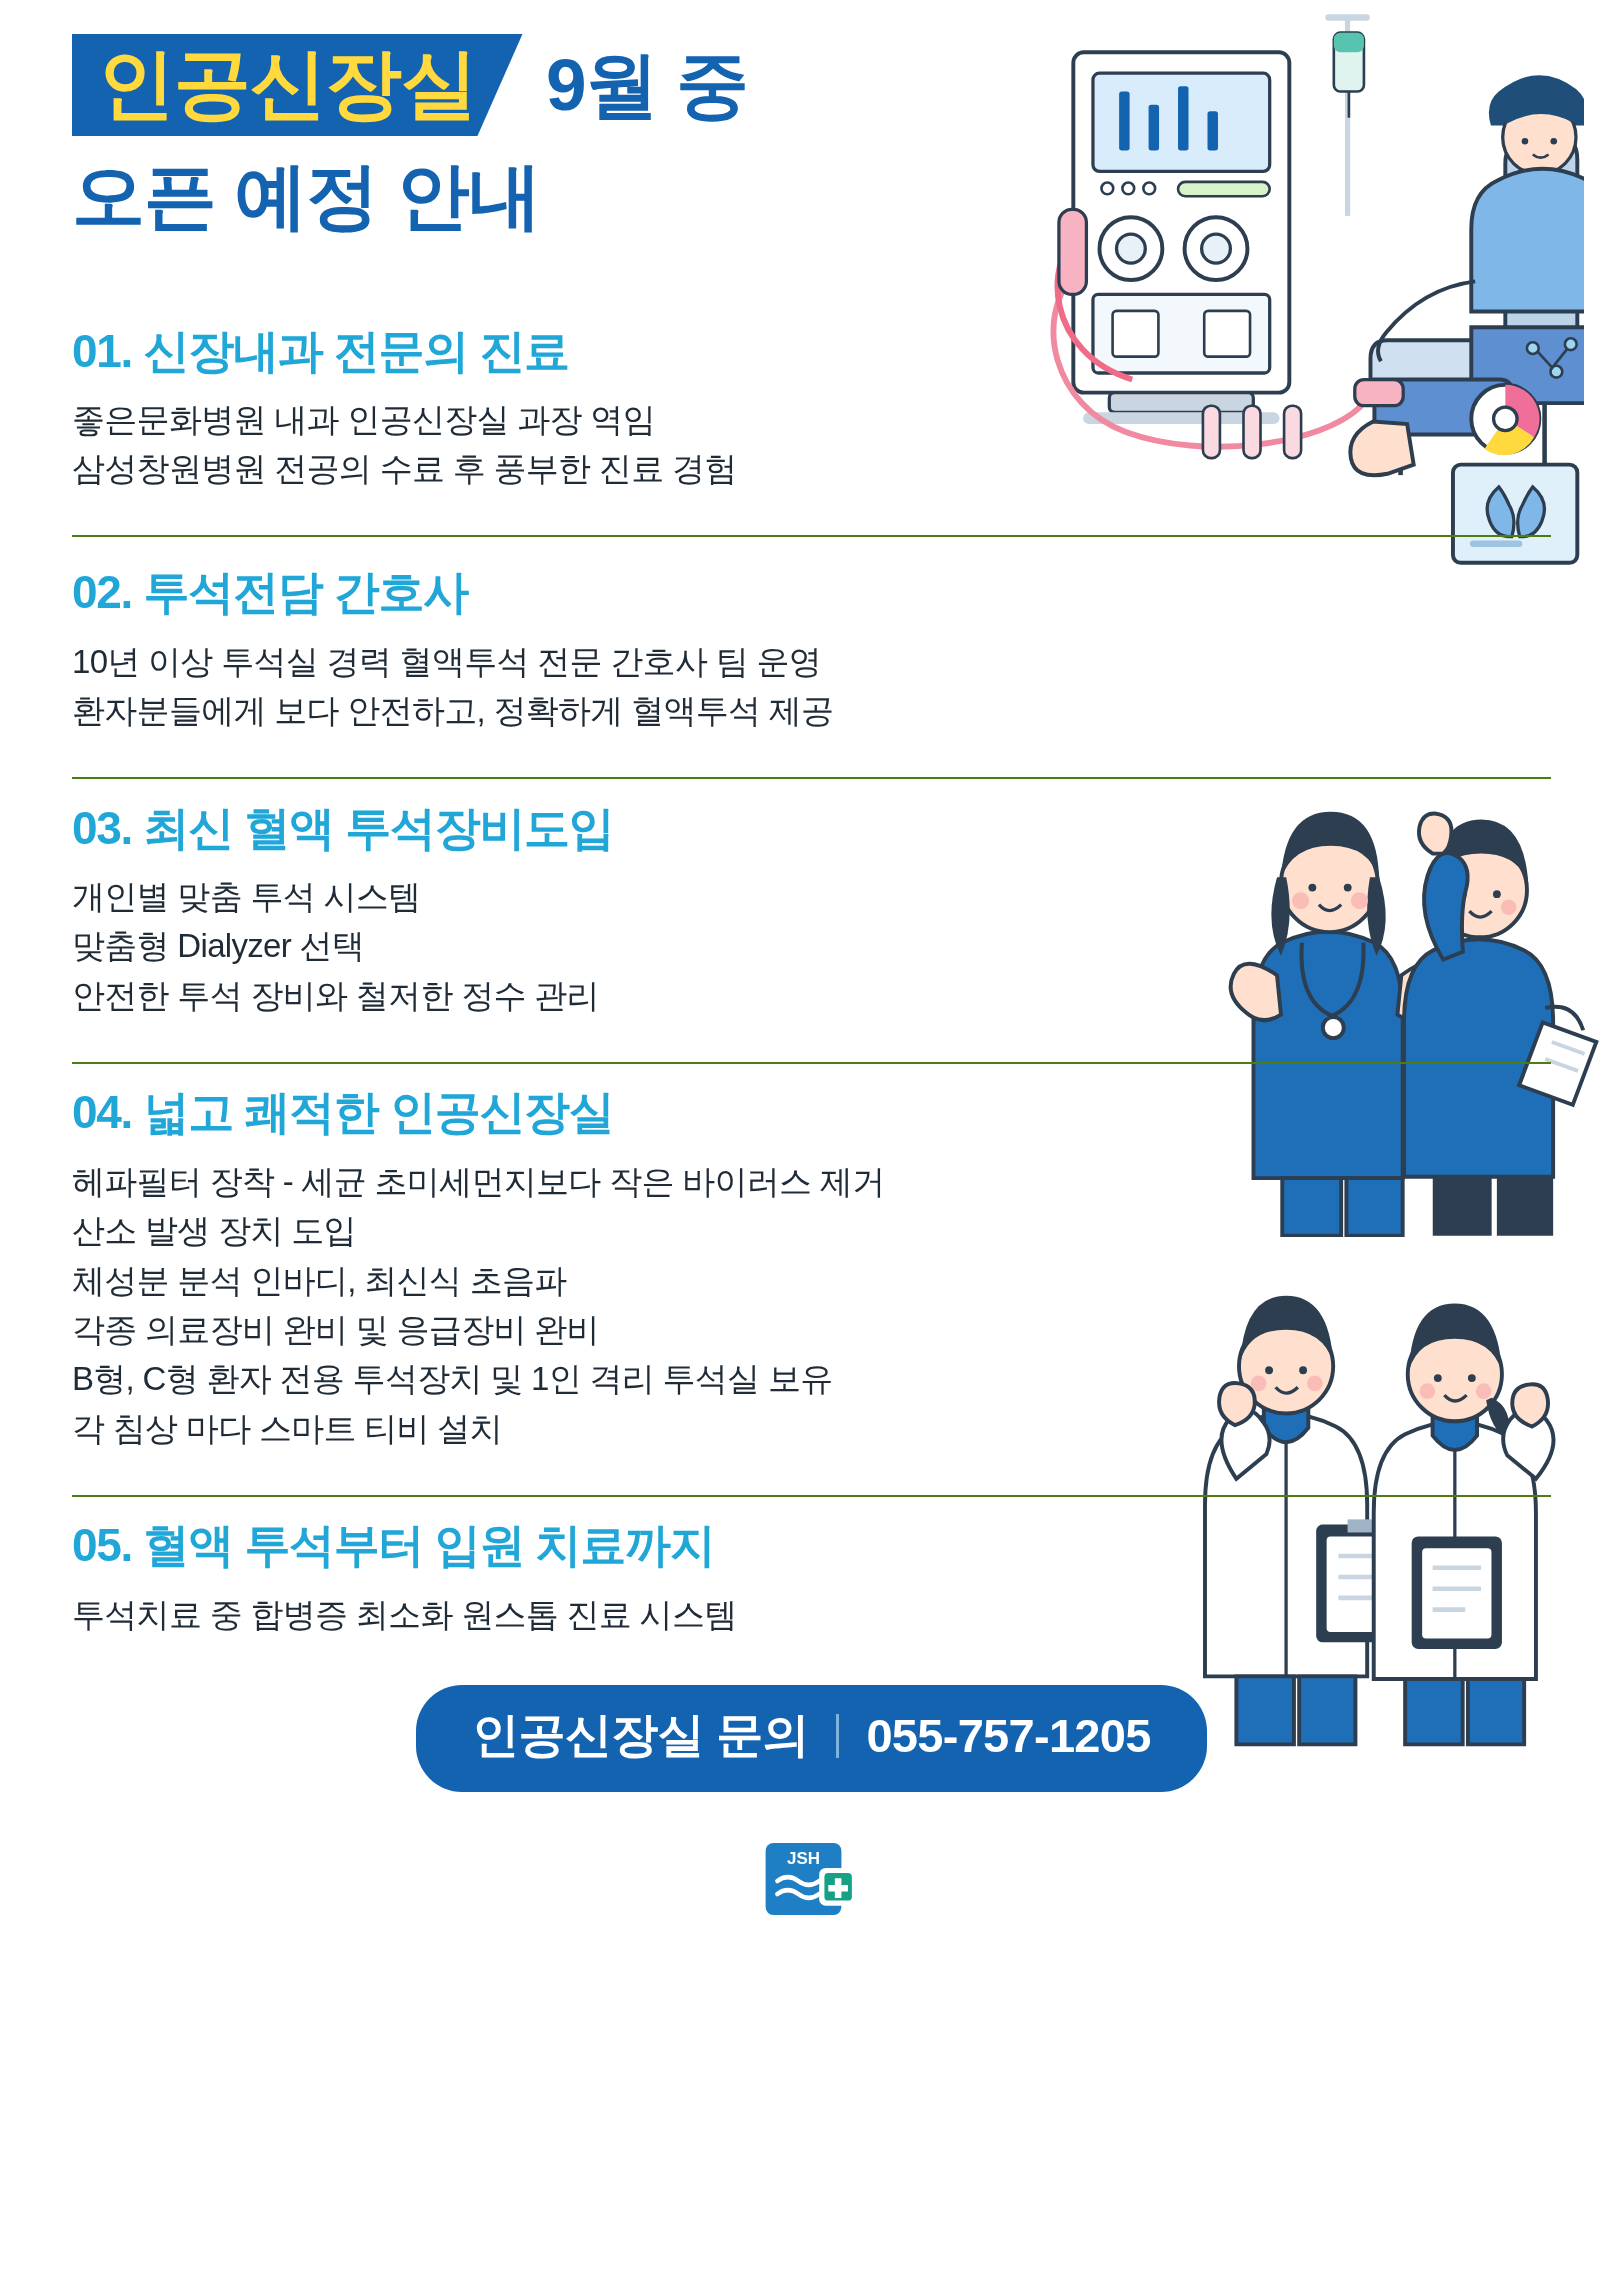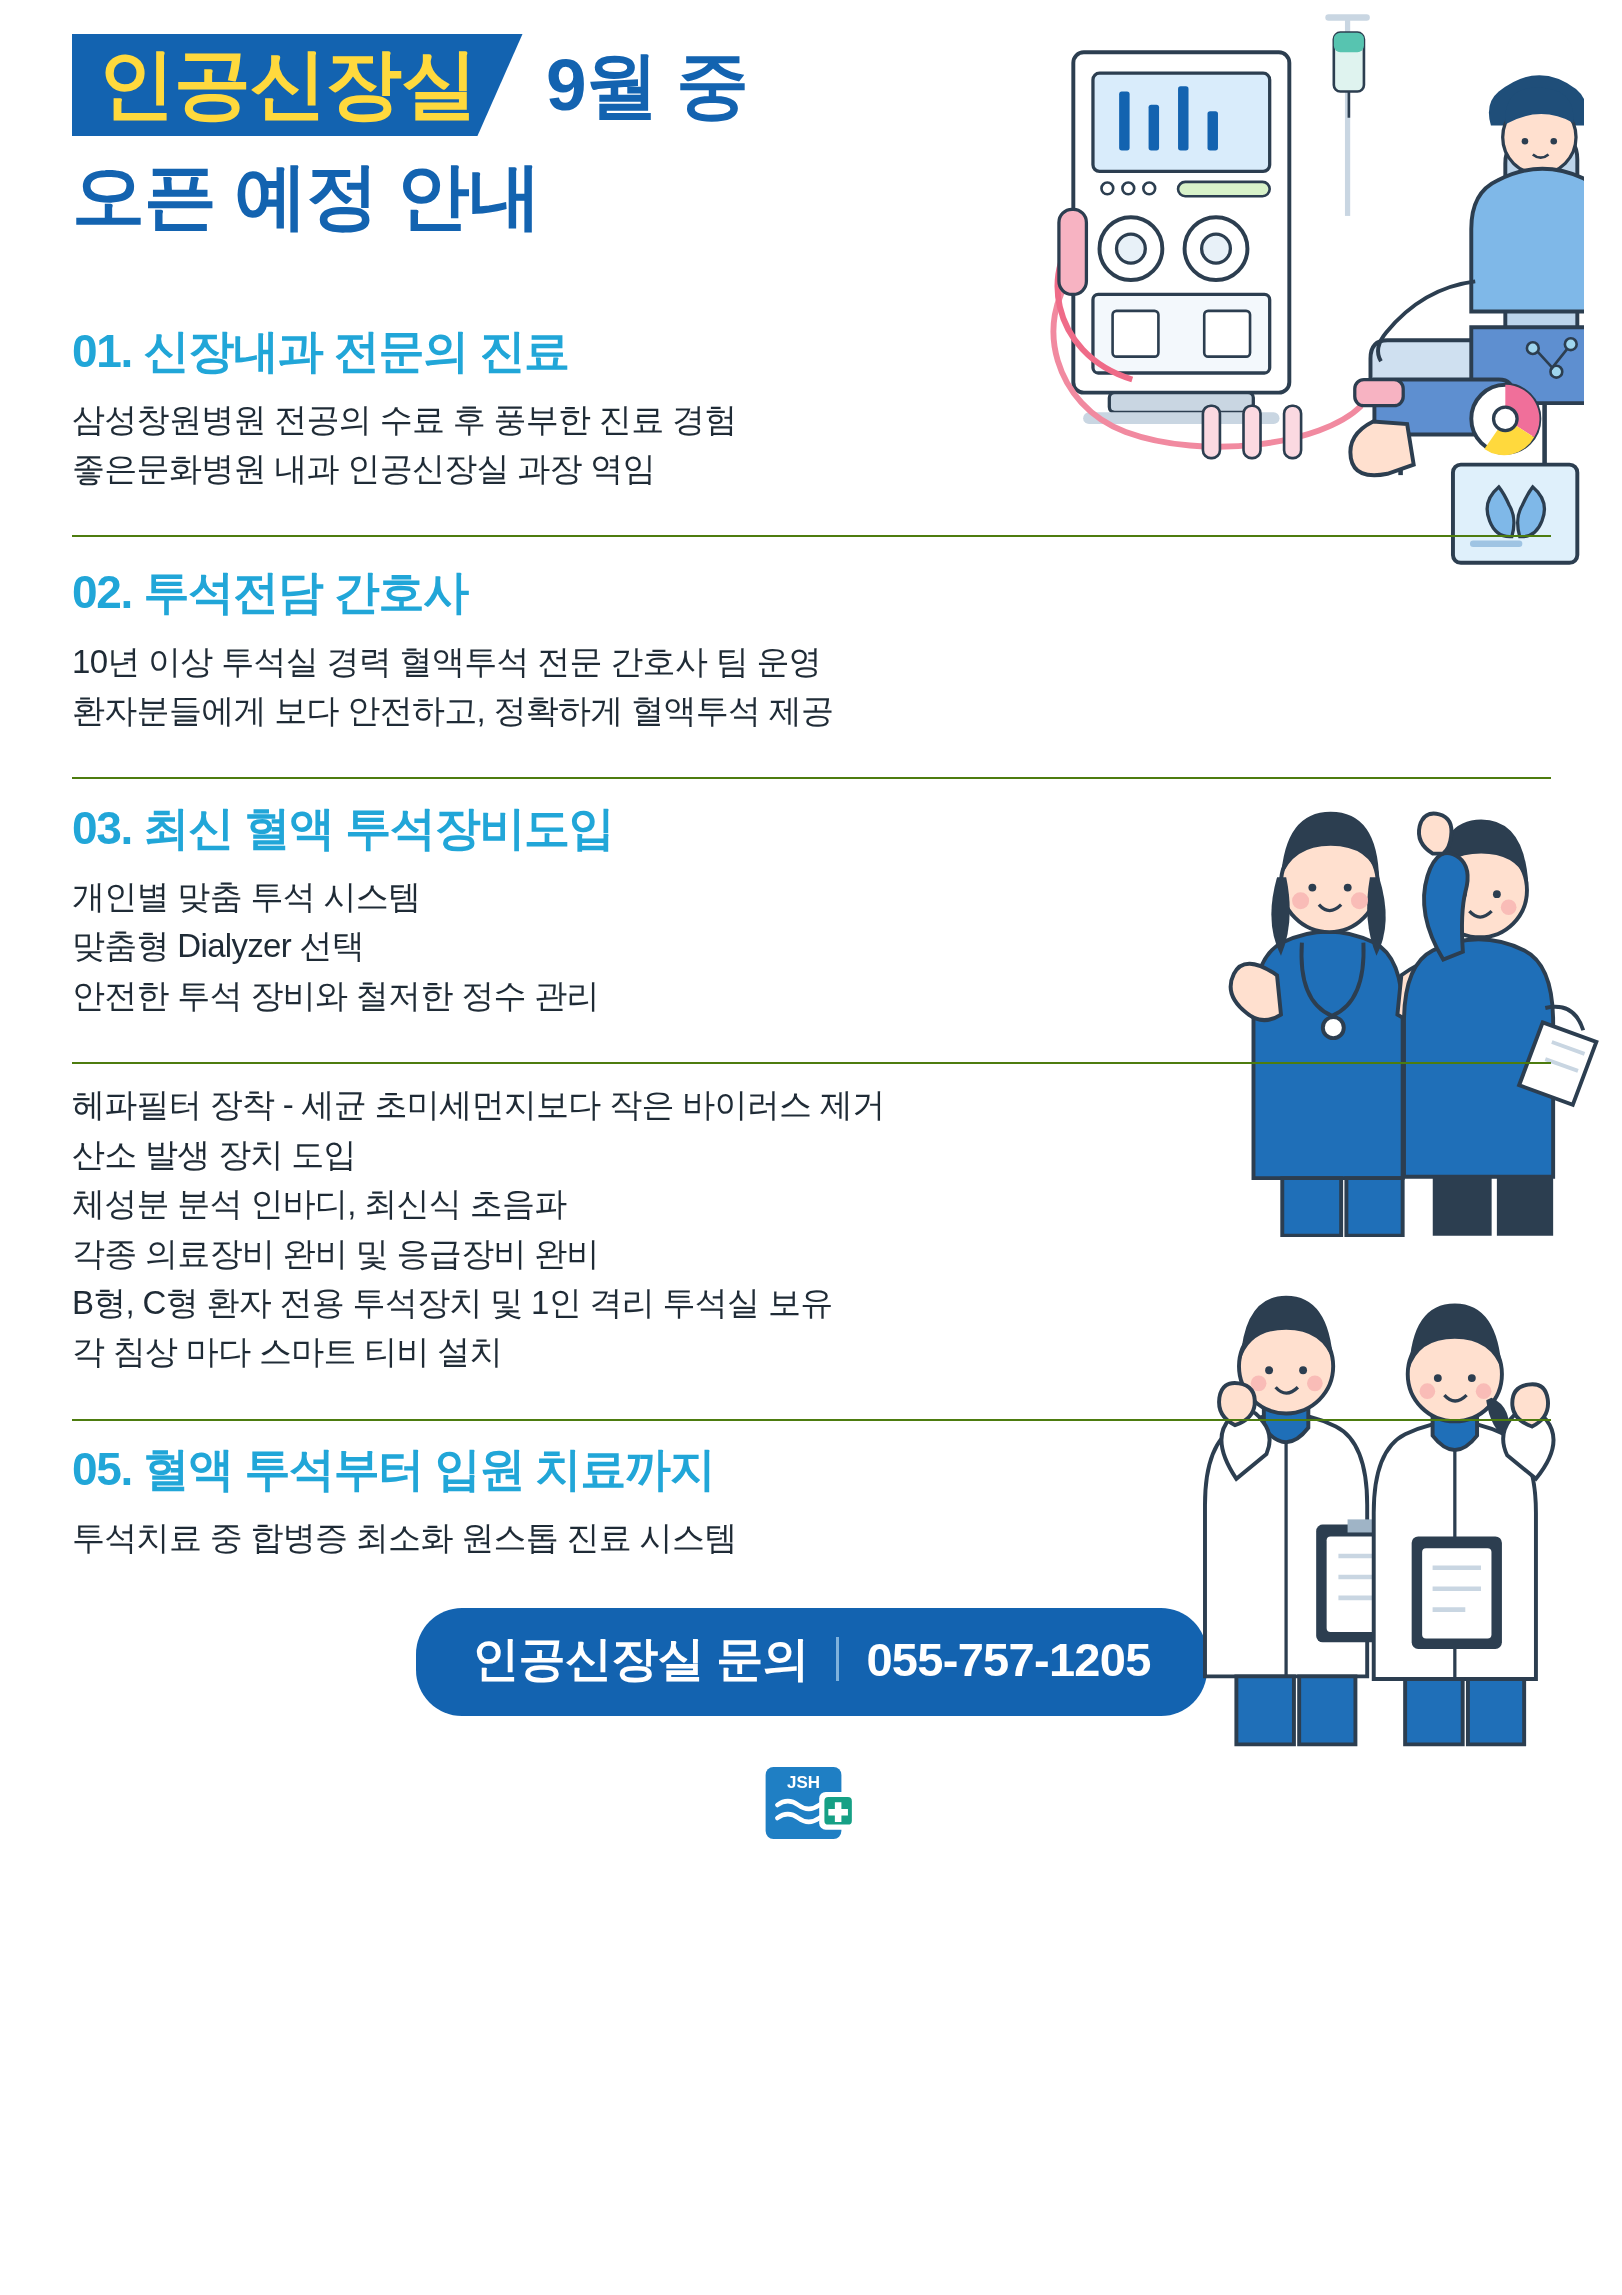--- a/index.html
+++ b/index.html
@@ -333,22 +333,22 @@
       <path d="M588 330 q44 -54 16 -90 q-28 -34 -56 0 q-18 24 -4 54z" fill="#ffffff" stroke="#2c3e50" stroke-width="6"></path>
       <path d="M582 250 q28 -14 24 -42 q-4 -26 -30 -22 q-26 4 -24 32 q2 22 30 32z" fill="#ffe0cf" stroke="#2c3e50" stroke-width="6"></path>
     </svg>
   </div>
 
   <div class="sections">
 
     <div class="section" id="sec-01">
       <div class="sec-head">01. 신장내과 전문의 진료</div>
       <div class="sec-body">
+        <div>좋은문화병원 내과 인공신장실 과장 역임</div>
         <div>삼성창원병원 전공의 수료 후 풍부한 진료 경험</div>
-        <div>좋은문화병원 내과 인공신장실 과장 역임</div>
       </div>
     </div>
 
     <div class="section" id="sec-02">
       <div class="sec-head">02. 투석전담 간호사</div>
       <div class="sec-body">
         <div>10년 이상 투석실 경력 혈액투석 전문 간호사 팀 운영</div>
         <div>환자분들에게 보다 안전하고, 정확하게 혈액투석 제공</div>
       </div>
     </div>
@@ -356,20 +356,21 @@
     <div class="section" id="sec-03">
       <div class="sec-head">03. 최신 혈액 투석장비도입</div>
       <div class="sec-body">
         <div>개인별 맞춤 투석 시스템</div>
         <div>맞춤형 Dialyzer 선택</div>
         <div>안전한 투석 장비와 철저한 정수 관리</div>
       </div>
     </div>
 
     <div class="section" id="sec-04">
+      <div class="sec-head">04. 넓고 쾌적한 인공신장실</div>
       <div class="sec-body">
         <div>헤파필터 장착 - 세균 초미세먼지보다 작은 바이러스 제거</div>
         <div>산소 발생 장치 도입</div>
         <div>체성분 분석 인바디, 최신식 초음파</div>
         <div>각종 의료장비 완비 및 응급장비 완비</div>
         <div>B형, C형 환자 전용 투석장치 및 1인 격리 투석실 보유</div>
         <div>각 침상 마다 스마트 티비 설치</div>
       </div>
     </div>
 

